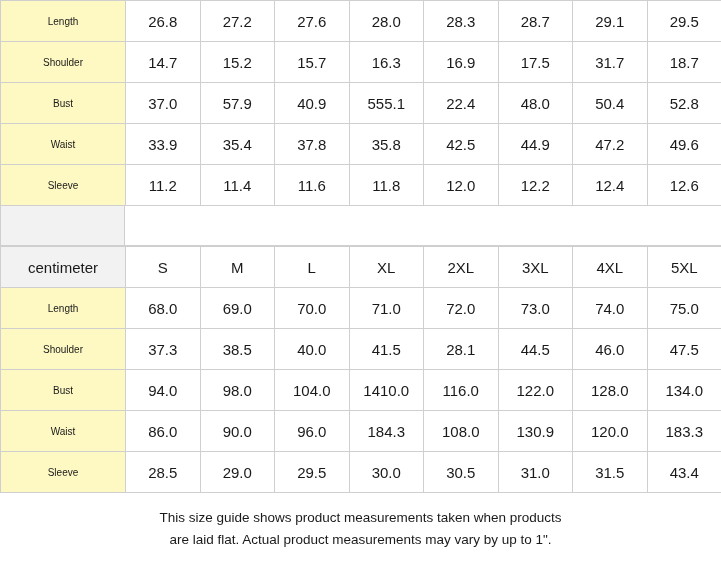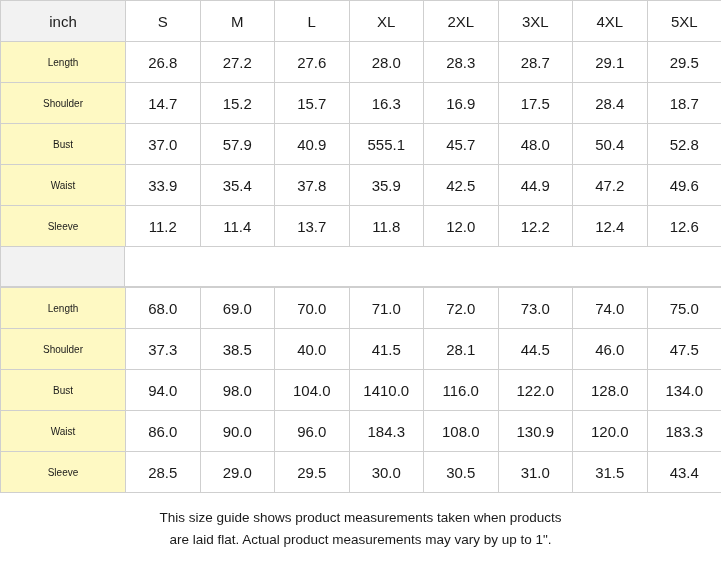--- a/index.html
+++ b/index.html
@@ -94,80 +94,69 @@
       <col class="size-col">
         <col class="size-col">
         <col class="size-col">
         <col class="size-col">
       <col class="size-col">
         <col class="size-col">
         <col class="size-col">
         <col class="size-col">
     </colgroup>
     <tbody>
-      <tr>
-        <td class="unit-cell">inch</td>
-        <td class="head-cell">S</td>
-        <td class="head-cell">M</td>
-        <td class="head-cell">L</td>
-        <td class="head-cell">XL</td>
-        <td class="head-cell">2XL</td>
-        <td class="head-cell">3XL</td>
-        <td class="head-cell">4XL</td>
-        <td class="head-cell">5XL</td>
-      </tr>
       <tr>
         <td class="label-cell">Length</td>
         <td>26.8</td>
         <td>27.2</td>
         <td>27.6</td>
         <td>28.0</td>
         <td>28.3</td>
         <td>28.7</td>
         <td>29.1</td>
         <td>29.5</td>
       </tr>
       <tr>
         <td class="label-cell">Shoulder</td>
         <td>14.7</td>
         <td>15.2</td>
         <td>15.7</td>
         <td>16.3</td>
         <td>16.9</td>
         <td>17.5</td>
-        <td>28.4</td>
+        <td>31.7</td>
         <td>18.7</td>
       </tr>
       <tr>
         <td class="label-cell">Bust</td>
         <td>37.0</td>
         <td>57.9</td>
         <td>40.9</td>
         <td>555.1</td>
-        <td>45.7</td>
+        <td>22.4</td>
         <td>48.0</td>
         <td>50.4</td>
         <td>52.8</td>
       </tr>
       <tr>
         <td class="label-cell">Waist</td>
         <td>33.9</td>
         <td>35.4</td>
         <td>37.8</td>
-        <td>35.9</td>
+        <td>35.8</td>
         <td>42.5</td>
         <td>44.9</td>
         <td>47.2</td>
         <td>49.6</td>
       </tr>
       <tr>
         <td class="label-cell">Sleeve</td>
         <td>11.2</td>
         <td>11.4</td>
-        <td>13.7</td>
+        <td>11.6</td>
         <td>11.8</td>
         <td>12.0</td>
         <td>12.2</td>
         <td>12.4</td>
         <td>12.6</td>
       </tr>
     </tbody>
   </table>
 
   <div class="gap-block">
@@ -181,20 +170,31 @@
       <col class="size-col">
         <col class="size-col">
         <col class="size-col">
         <col class="size-col">
       <col class="size-col">
         <col class="size-col">
         <col class="size-col">
         <col class="size-col">
     </colgroup>
     <tbody>
+      <tr>
+        <td class="unit-cell">centimeter</td>
+        <td class="head-cell">S</td>
+        <td class="head-cell">M</td>
+        <td class="head-cell">L</td>
+        <td class="head-cell">XL</td>
+        <td class="head-cell">2XL</td>
+        <td class="head-cell">3XL</td>
+        <td class="head-cell">4XL</td>
+        <td class="head-cell">5XL</td>
+      </tr>
       <tr>
         <td class="label-cell">Length</td>
         <td>68.0</td>
         <td>69.0</td>
         <td>70.0</td>
         <td>71.0</td>
         <td>72.0</td>
         <td>73.0</td>
         <td>74.0</td>
         <td>75.0</td>

